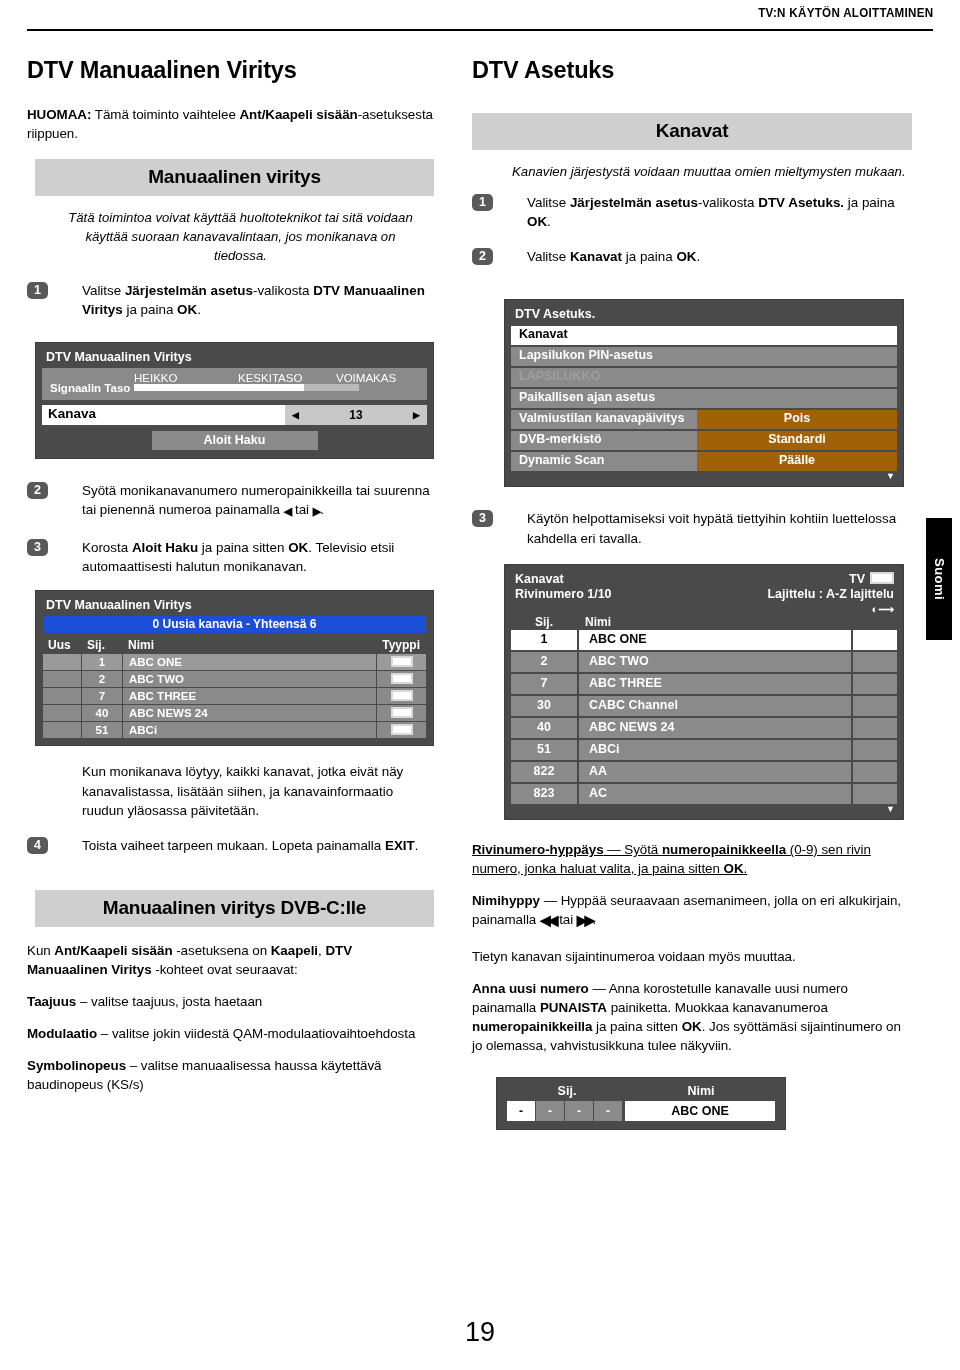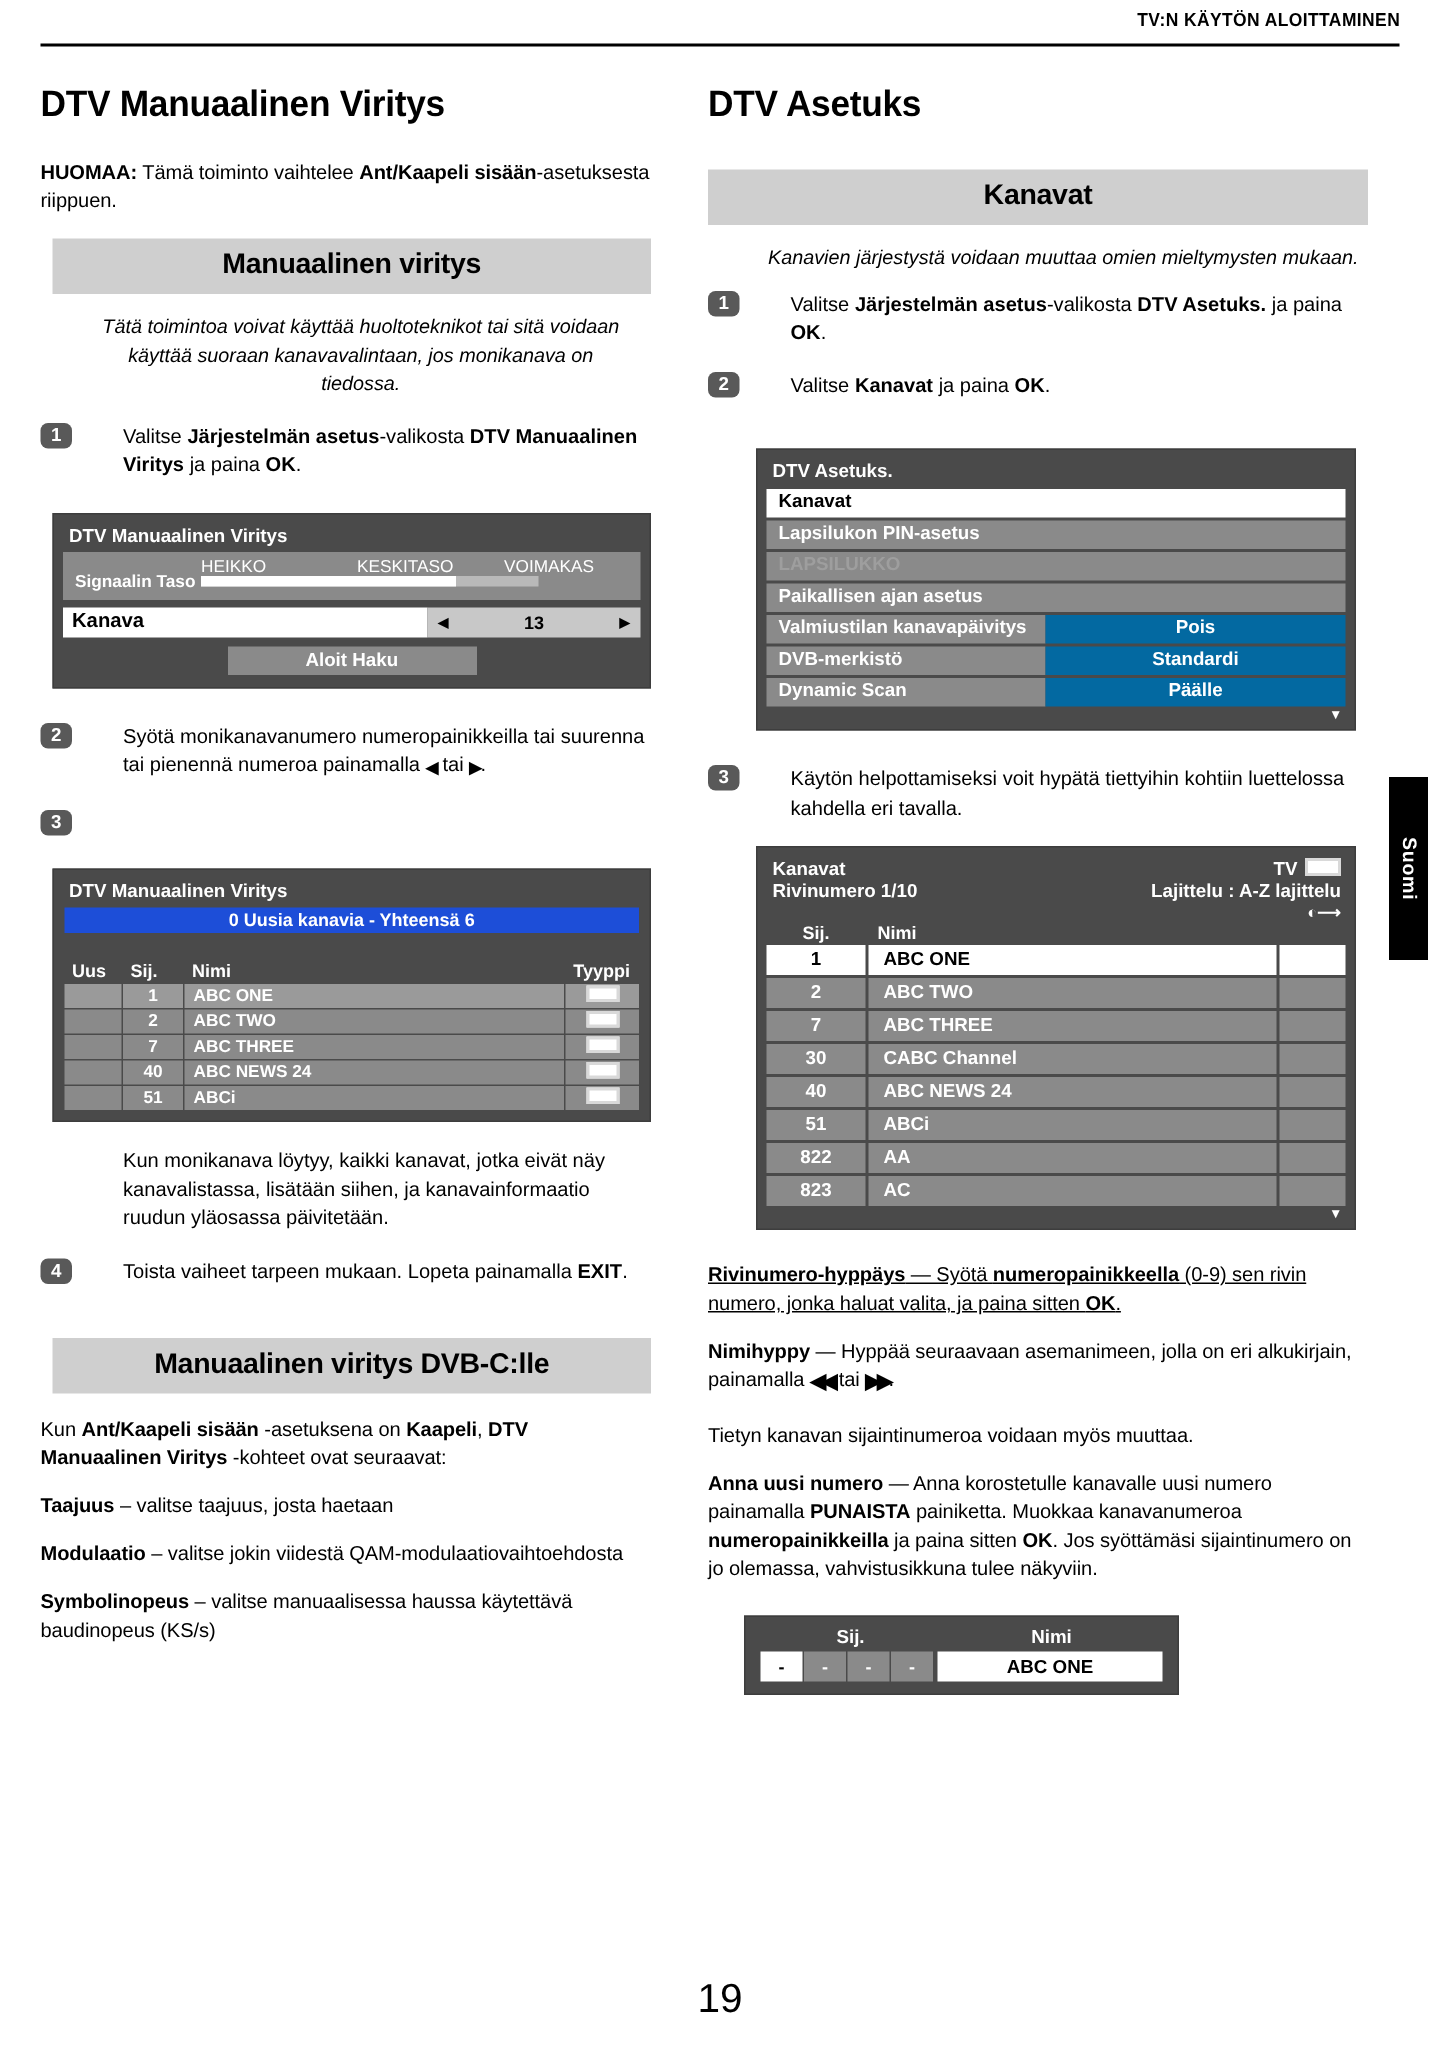--- a/index.html
+++ b/index.html
@@ -126,21 +126,21 @@
     padding:2px 0 3px; width:166px; text-align:center;
   }
 
   
   #osd-found { width:399px; margin:0 0 0 8px; }
   .found-sub {
     background:#1d4ed8; color:#fff; text-align:center;
     font-size:12px; font-weight:700; padding:1px 0 2px;
     margin:0 1px;
   }
-  .tbl { width:100%; border-collapse:separate; border-spacing:1px; margin-top:17px; }
+  .tbl { width:100%; border-collapse:separate; border-spacing:1px; margin-top:4px; }
   .tbl th {
     font-size:12px; font-weight:700; color:#fff; text-align:left;
     background:#4a4a4a; padding:0 0 1px 5px;
   }
   .tbl th.r { text-align:center; padding-right:6px; }
   .tbl td { background:#8a8a8a; height:16px; font-size:11.5px; font-weight:700; color:#fff; }
   .tbl td.uus { width:38px; }
   .tbl td.sij { width:40px; text-align:center; }
   .tbl td.nimi { padding-left:6px; }
   .tbl td.typ { width:48px; text-align:center; }
@@ -149,21 +149,21 @@
     background:#ffffff; border:2px solid #d9d9d9;
   }
   .tbl tr.first td { background:#9a9a9a; }
 
   
   #osd-menu { width:400px; }
   .menu-rows { margin-top:1px; }
   .mrow { display:flex; height:19px; margin-bottom:2px; font-size:12.5px; font-weight:700; }
   .mrow .lbl { background:#8a8a8a; color:#fff; padding:1px 0 0 8px; flex:1; }
   .mrow .lbl.split { flex:0 0 186px; }
-  .mrow .val { flex:1; background:#0369a1; color:#fff; text-align:center; padding:1px 0 0 0; }
+  .mrow .val { flex:1; background:#a16207; color:#fff; text-align:center; padding:1px 0 0 0; }
   .mrow.sel .lbl { background:#ffffff; color:#000; }
   .mrow.dim .lbl { background:#8a8a8a; color:#9e9e9e; }
   .menu-caret {
     text-align:right; color:#fff; font-size:9px; line-height:6px;
     padding:0 2px 1px 0;
   }
 
   
   #osd-kanavat { width:400px; }
   .kv-head { display:flex; justify-content:space-between; padding:1px 3px 0 4px; }
@@ -275,20 +275,21 @@
     </div>
   </div>
 
   <div class="step" style="margin-top:22px;">
     <div class="num">2</div>
     <div class="txt"><span>Syötä monikanavanumero numeropainikkeilla tai suurenna tai pienennä numeroa painamalla </span><span class="b arr">◀</span><span> tai </span><span class="b arr">▶</span><span>.</span></div>
   </div>
 
   <div class="step" style="margin-top:18px;">
     <div class="num">3</div>
+    <div class="txt"><span>Korosta </span><span class="b">Aloit Haku</span><span> ja paina sitten </span><span class="b">OK</span><span>. Televisio etsii automaattisesti halutun monikanavan.</span></div>
   </div>
 
   <div class="osd" id="osd-found" style="margin-top:14px;">
     <div class="osd-title">DTV Manuaalinen Viritys</div>
     <div class="found-sub">0 Uusia kanavia - Yhteensä 6</div>
     <table class="tbl">
       <thead>
         <tr>
           <th style="width:38px;">Uus</th>
           <th style="width:40px;">Sij.</th>

